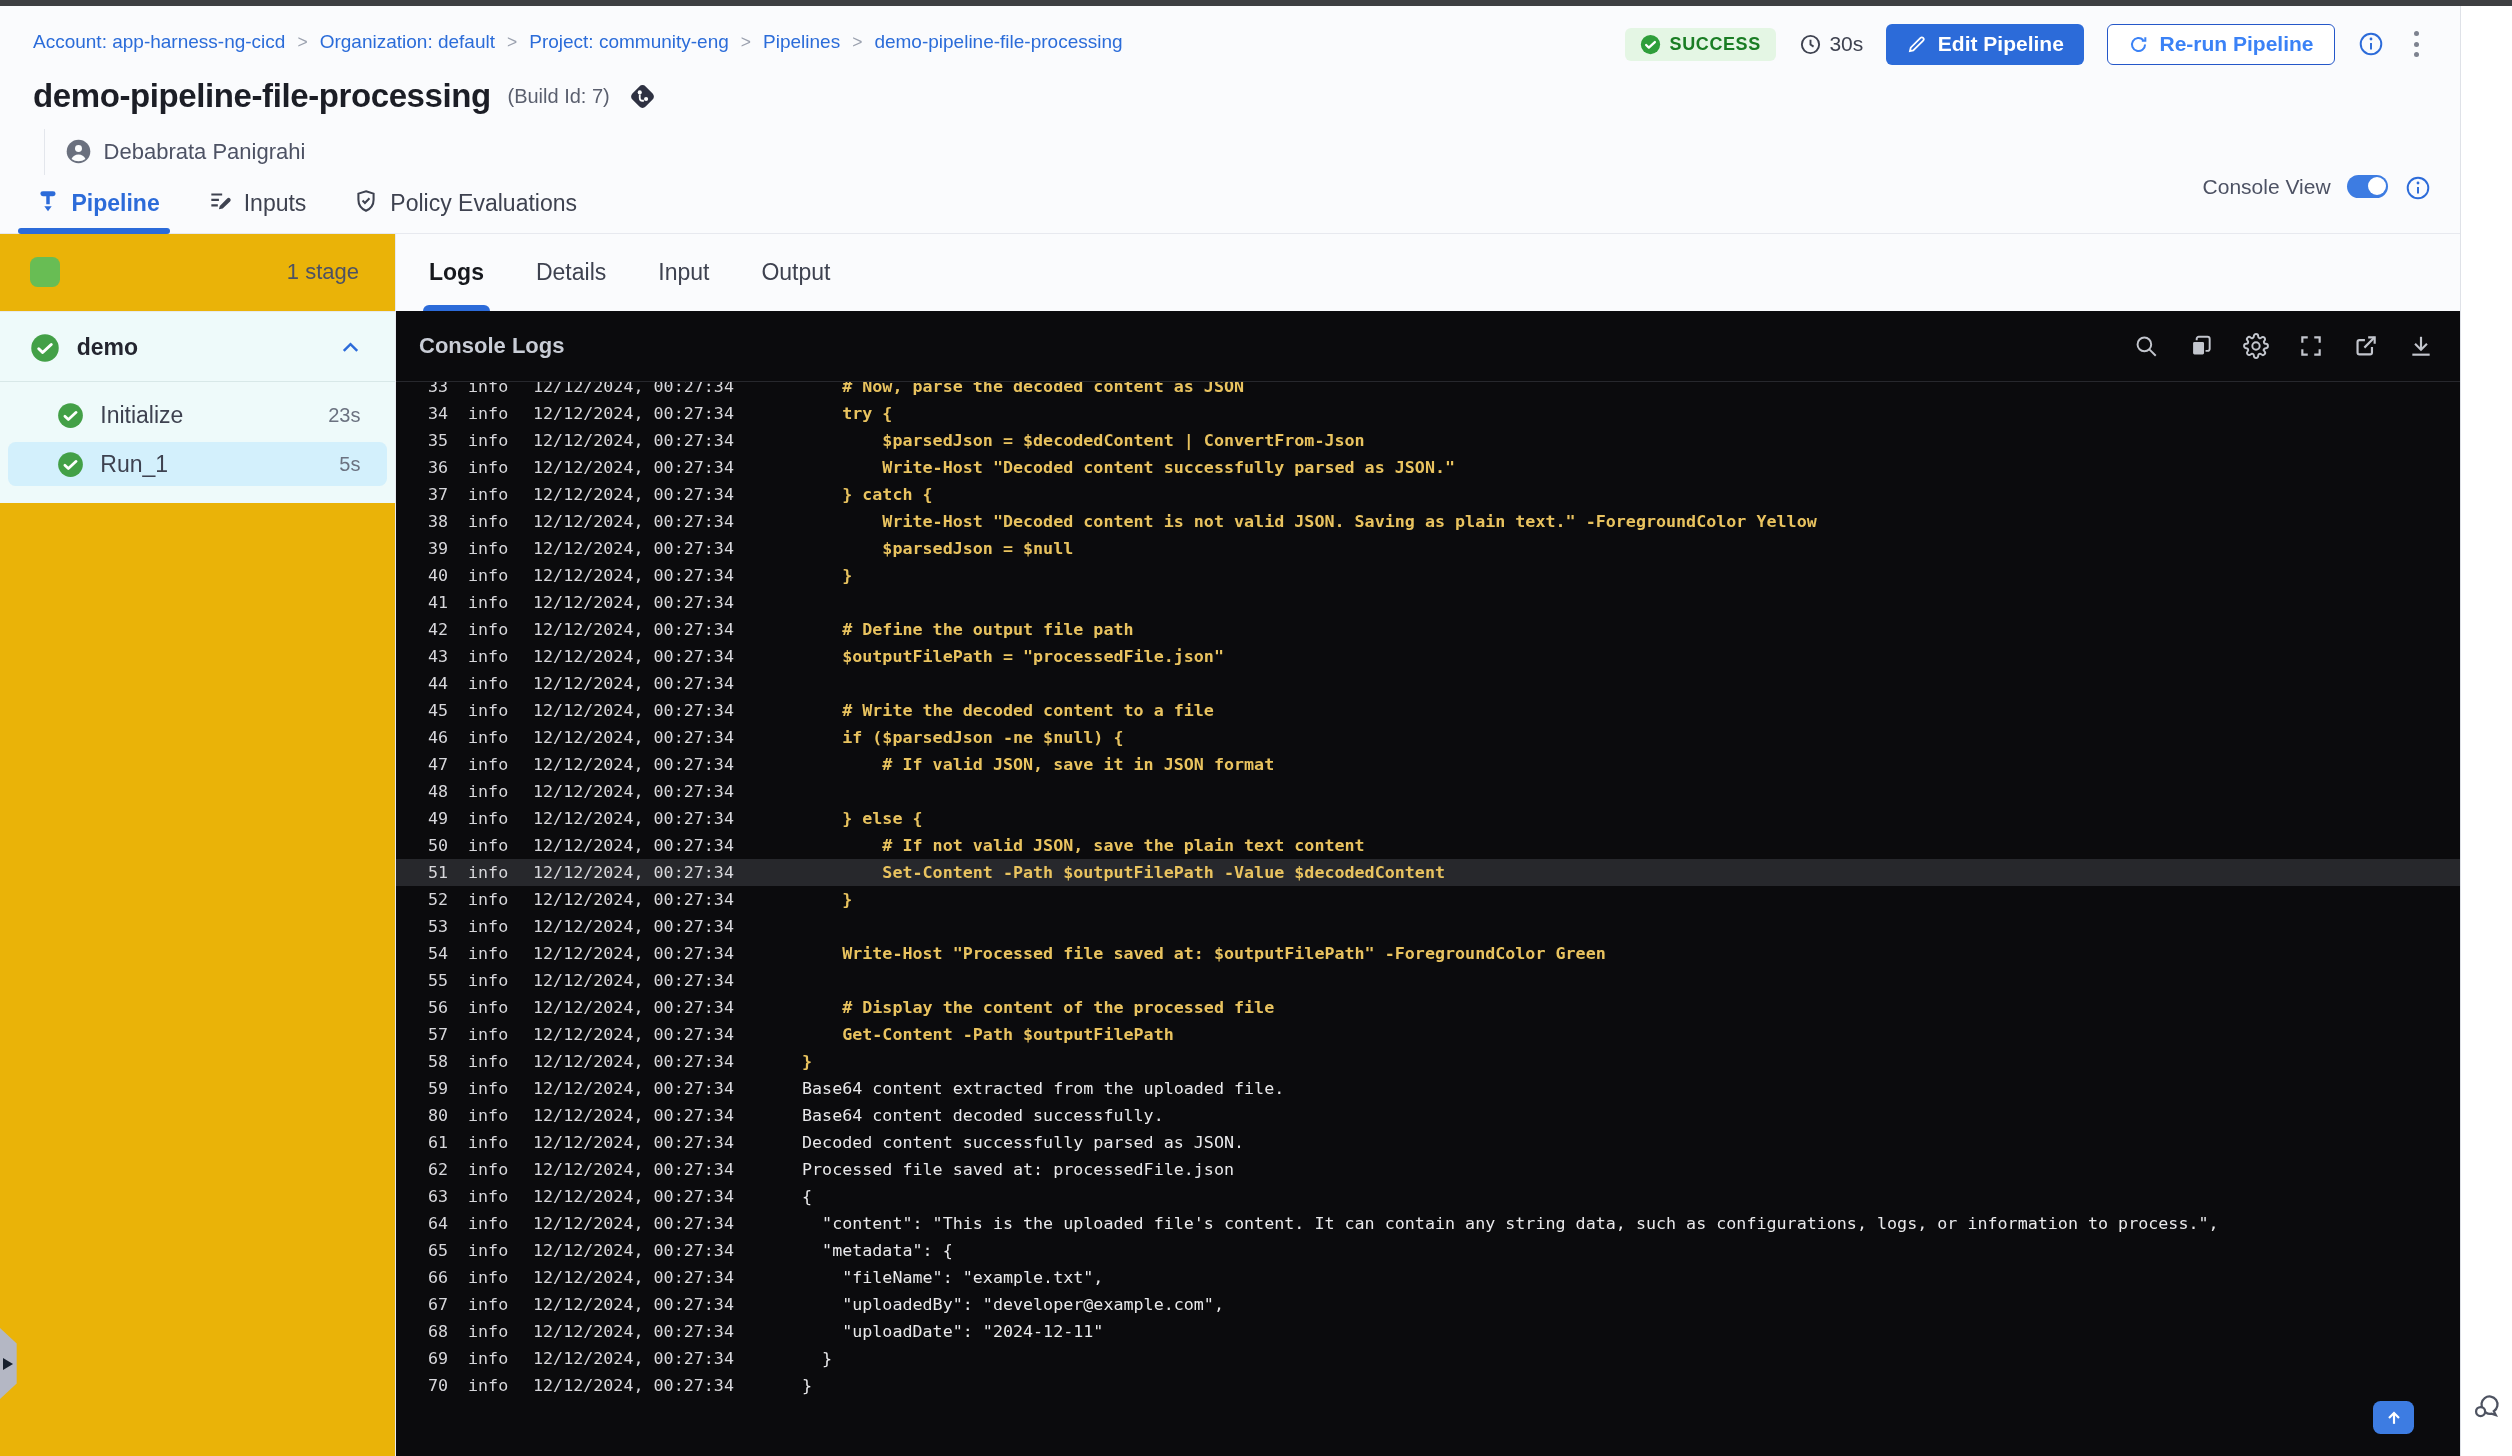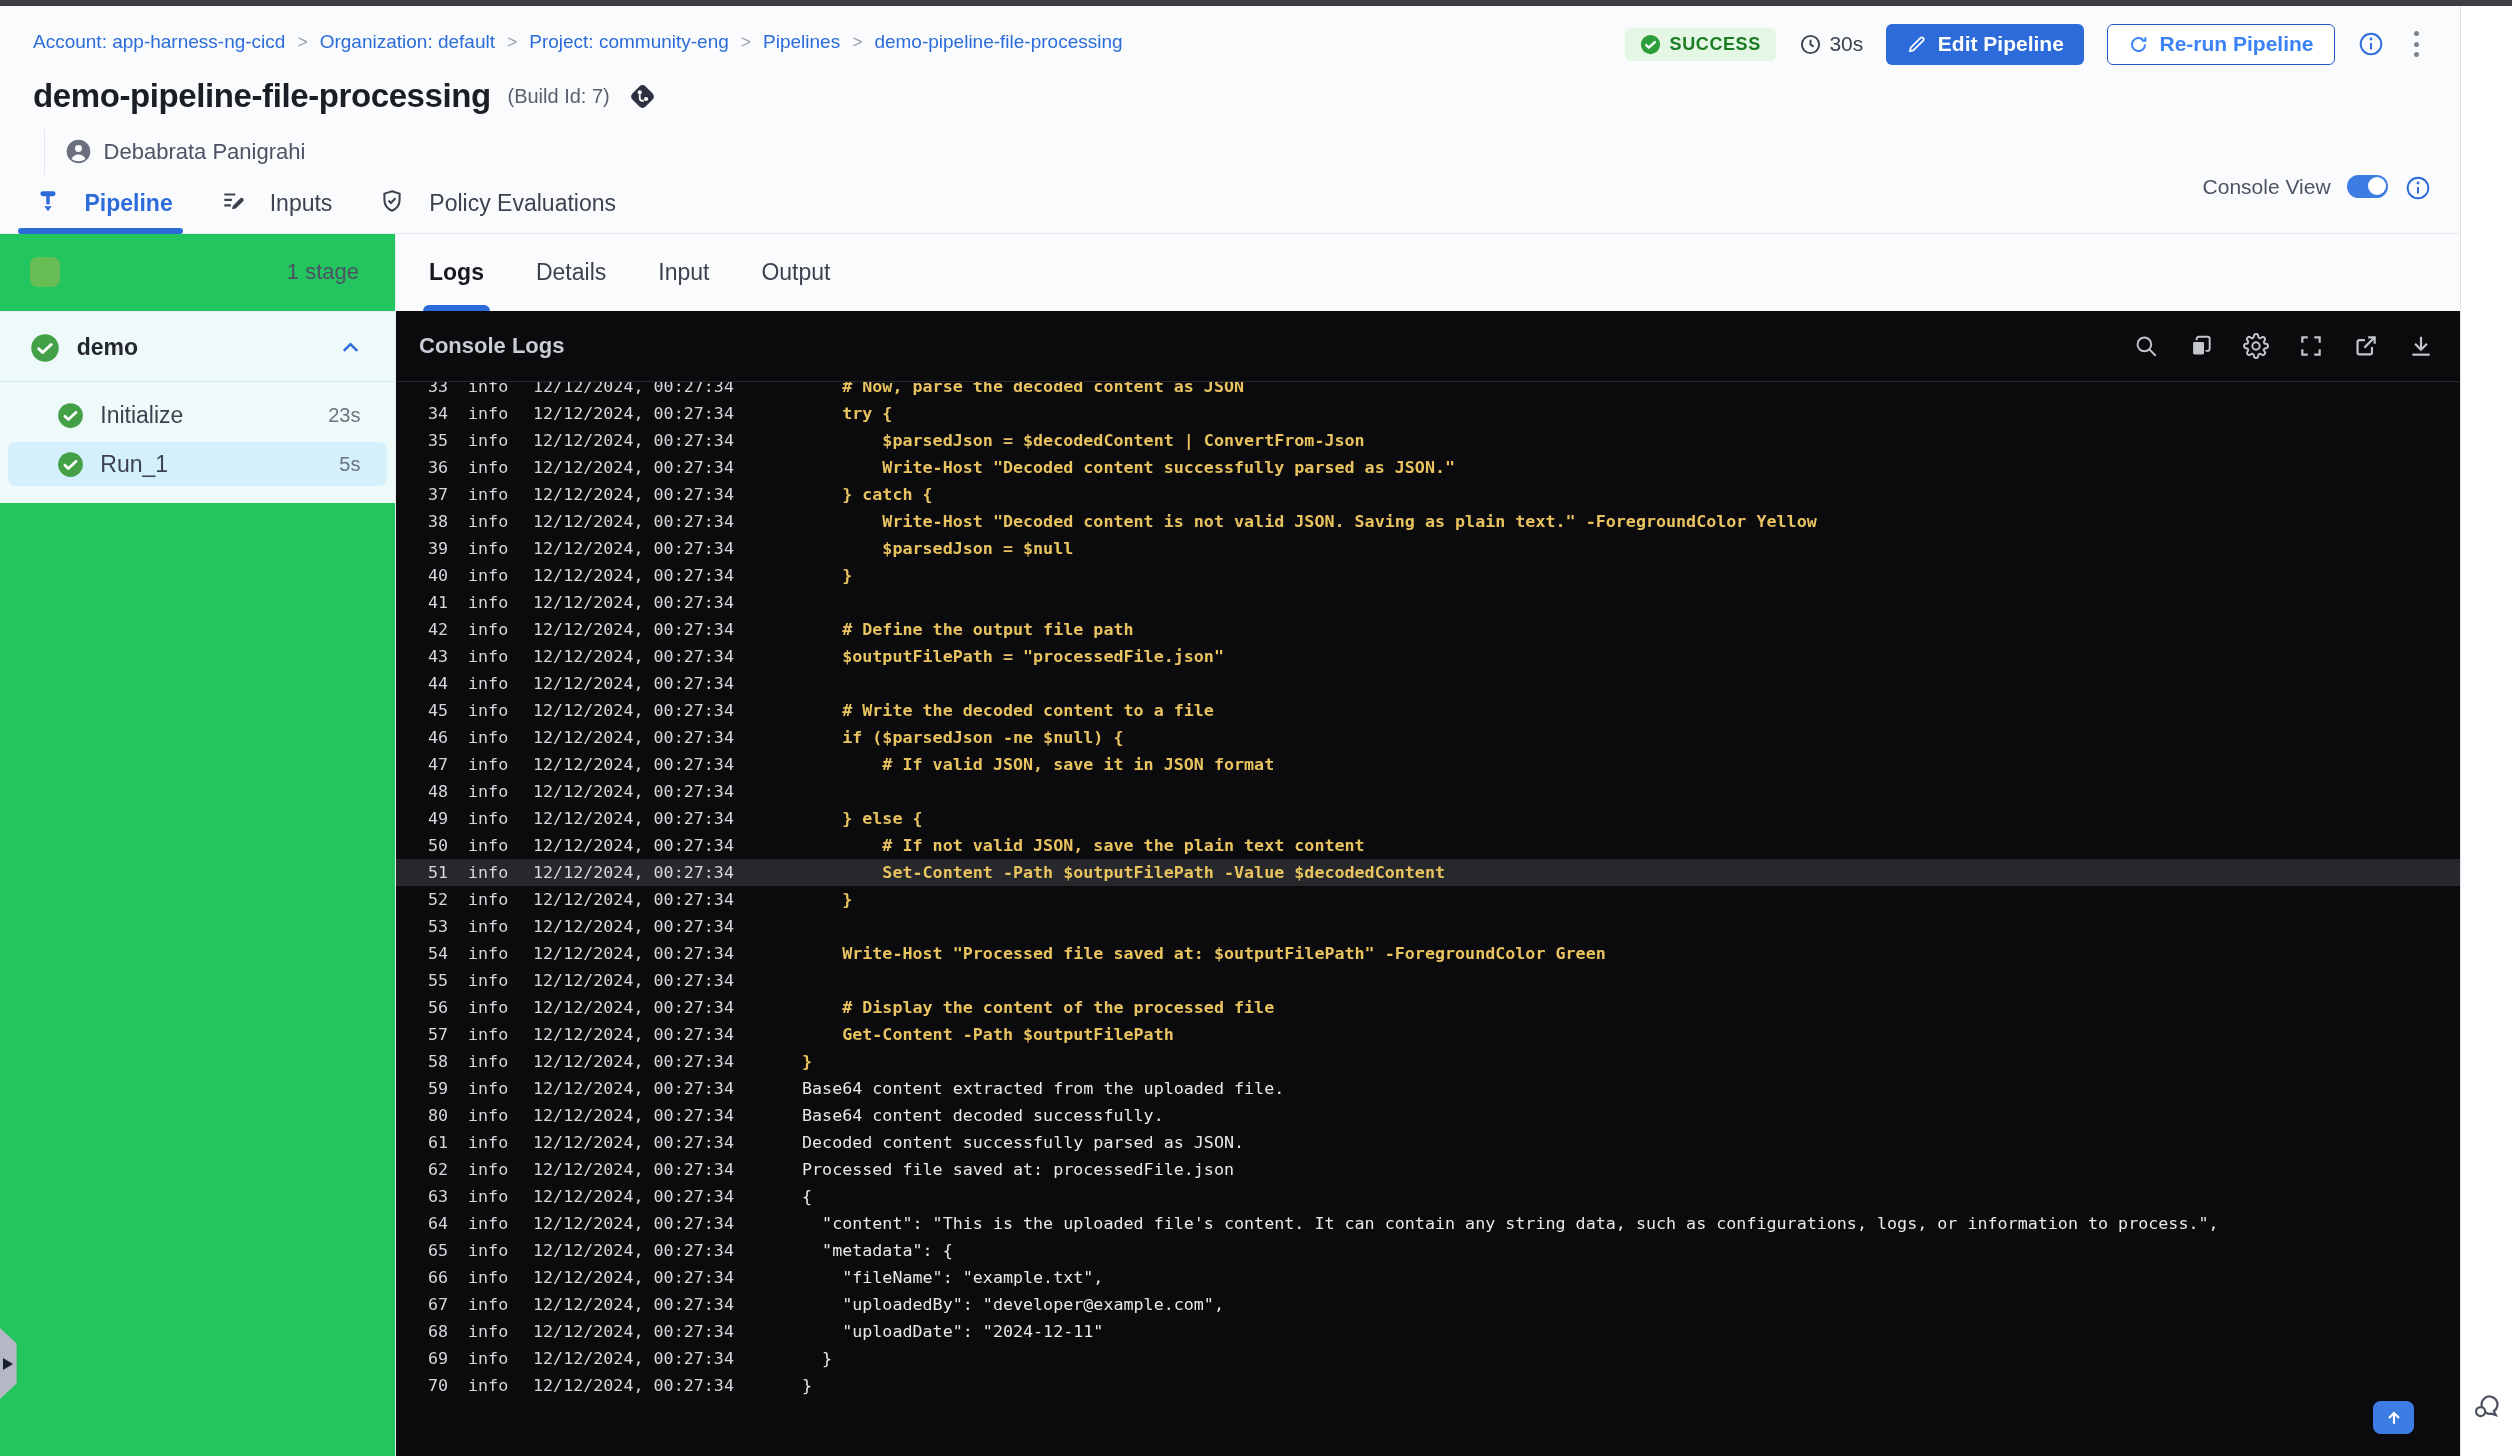--- a/index.html
+++ b/index.html
@@ -33,34 +33,34 @@
          font-size:21px; font-weight:600; cursor:pointer; }
   .btn-primary { background:#2c6bd9; color:#fff; border:none; }
   .btn-outline { background:#fff; color:#3b82f6; border:1.5px solid #2457c9; }
   .btn svg { width:21px; height:21px; }
   .info-icon svg { width:26px; height:26px; color:#2c6bd9; display:block; }
   .kebab { display:flex; flex-direction:column; gap:5.3px; padding:4.6px 7.6px; cursor:pointer; }
   .kebab i { width:5.3px; height:5.3px; border-radius:50%; background:#7d828f; }
 
   
   .tabbar { height:59px; display:flex; align-items:center; padding-left:33px; border-bottom:1.5px solid #e7e9ef; position:relative; }
-  .tab { display:flex; align-items:center; gap:24px; font-size:23px; color:#3e4250; margin-right:44px;
+  .tab { display:flex; align-items:center; gap:11px; font-size:23px; color:#3e4250; margin-right:44px;
          height:100%; position:relative; cursor:pointer; padding:0 1.5px; }
   .tab svg { width:26px; height:26px; }
   .tab.active { color:#2c6bd9; font-weight:700; }
   .tab.active::after { content:""; position:absolute; left:-15px; right:-9px; bottom:-1.5px; height:6px;
                        border-radius:6px; background:#2c6bd9; }
   .console-view { position:absolute; right:29px; top:0; height:100%; display:flex; align-items:flex-start; gap:16.7px;
                   color:#4d5264; font-size:21px; }
   .toggle { width:41px; height:23px; border-radius:12px; background:#3d7ce2; position:relative; cursor:pointer; }
   .toggle::after { content:""; position:absolute; right:2.3px; top:2.3px; width:18px; height:18px; border-radius:50%; background:#fff; }
 
   
   .content { flex:1; display:flex; min-height:0; }
-  .sidebar { width:396px; background:#22c55e; border-right:0.8px solid #e8eaef; display:flex; flex-direction:column; }
+  .sidebar { width:396px; background:#eab308; border-right:0.8px solid #e8eaef; display:flex; flex-direction:column; }
   .stage-count-row { height:78px; display:flex; align-items:center; justify-content:space-between;
                      padding:0 36px 0 30px; border-bottom:0.8px solid #e6e9ee; }
   .stage-square { width:30px; height:30px; border-radius:7.6px; background:#68bd54; }
   .stage-count { color:#4d5264; font-size:22px; }
   .stage-group { background:#eefafa; padding-bottom:12px; }
   .group-header { display:flex; align-items:center; padding:21px 33px 18px 30px; cursor:pointer; }
   .check-icon svg { width:30px; height:30px; display:block; }
   .step-row .check-icon svg { width:27px; height:27px; }
   .group-name { margin-left:16.7px; font-size:23px; font-weight:600; color:#23252f; flex:1; }
   .chevron-up svg { width:23px; height:23px; color:#2c6bd9; display:block; }

